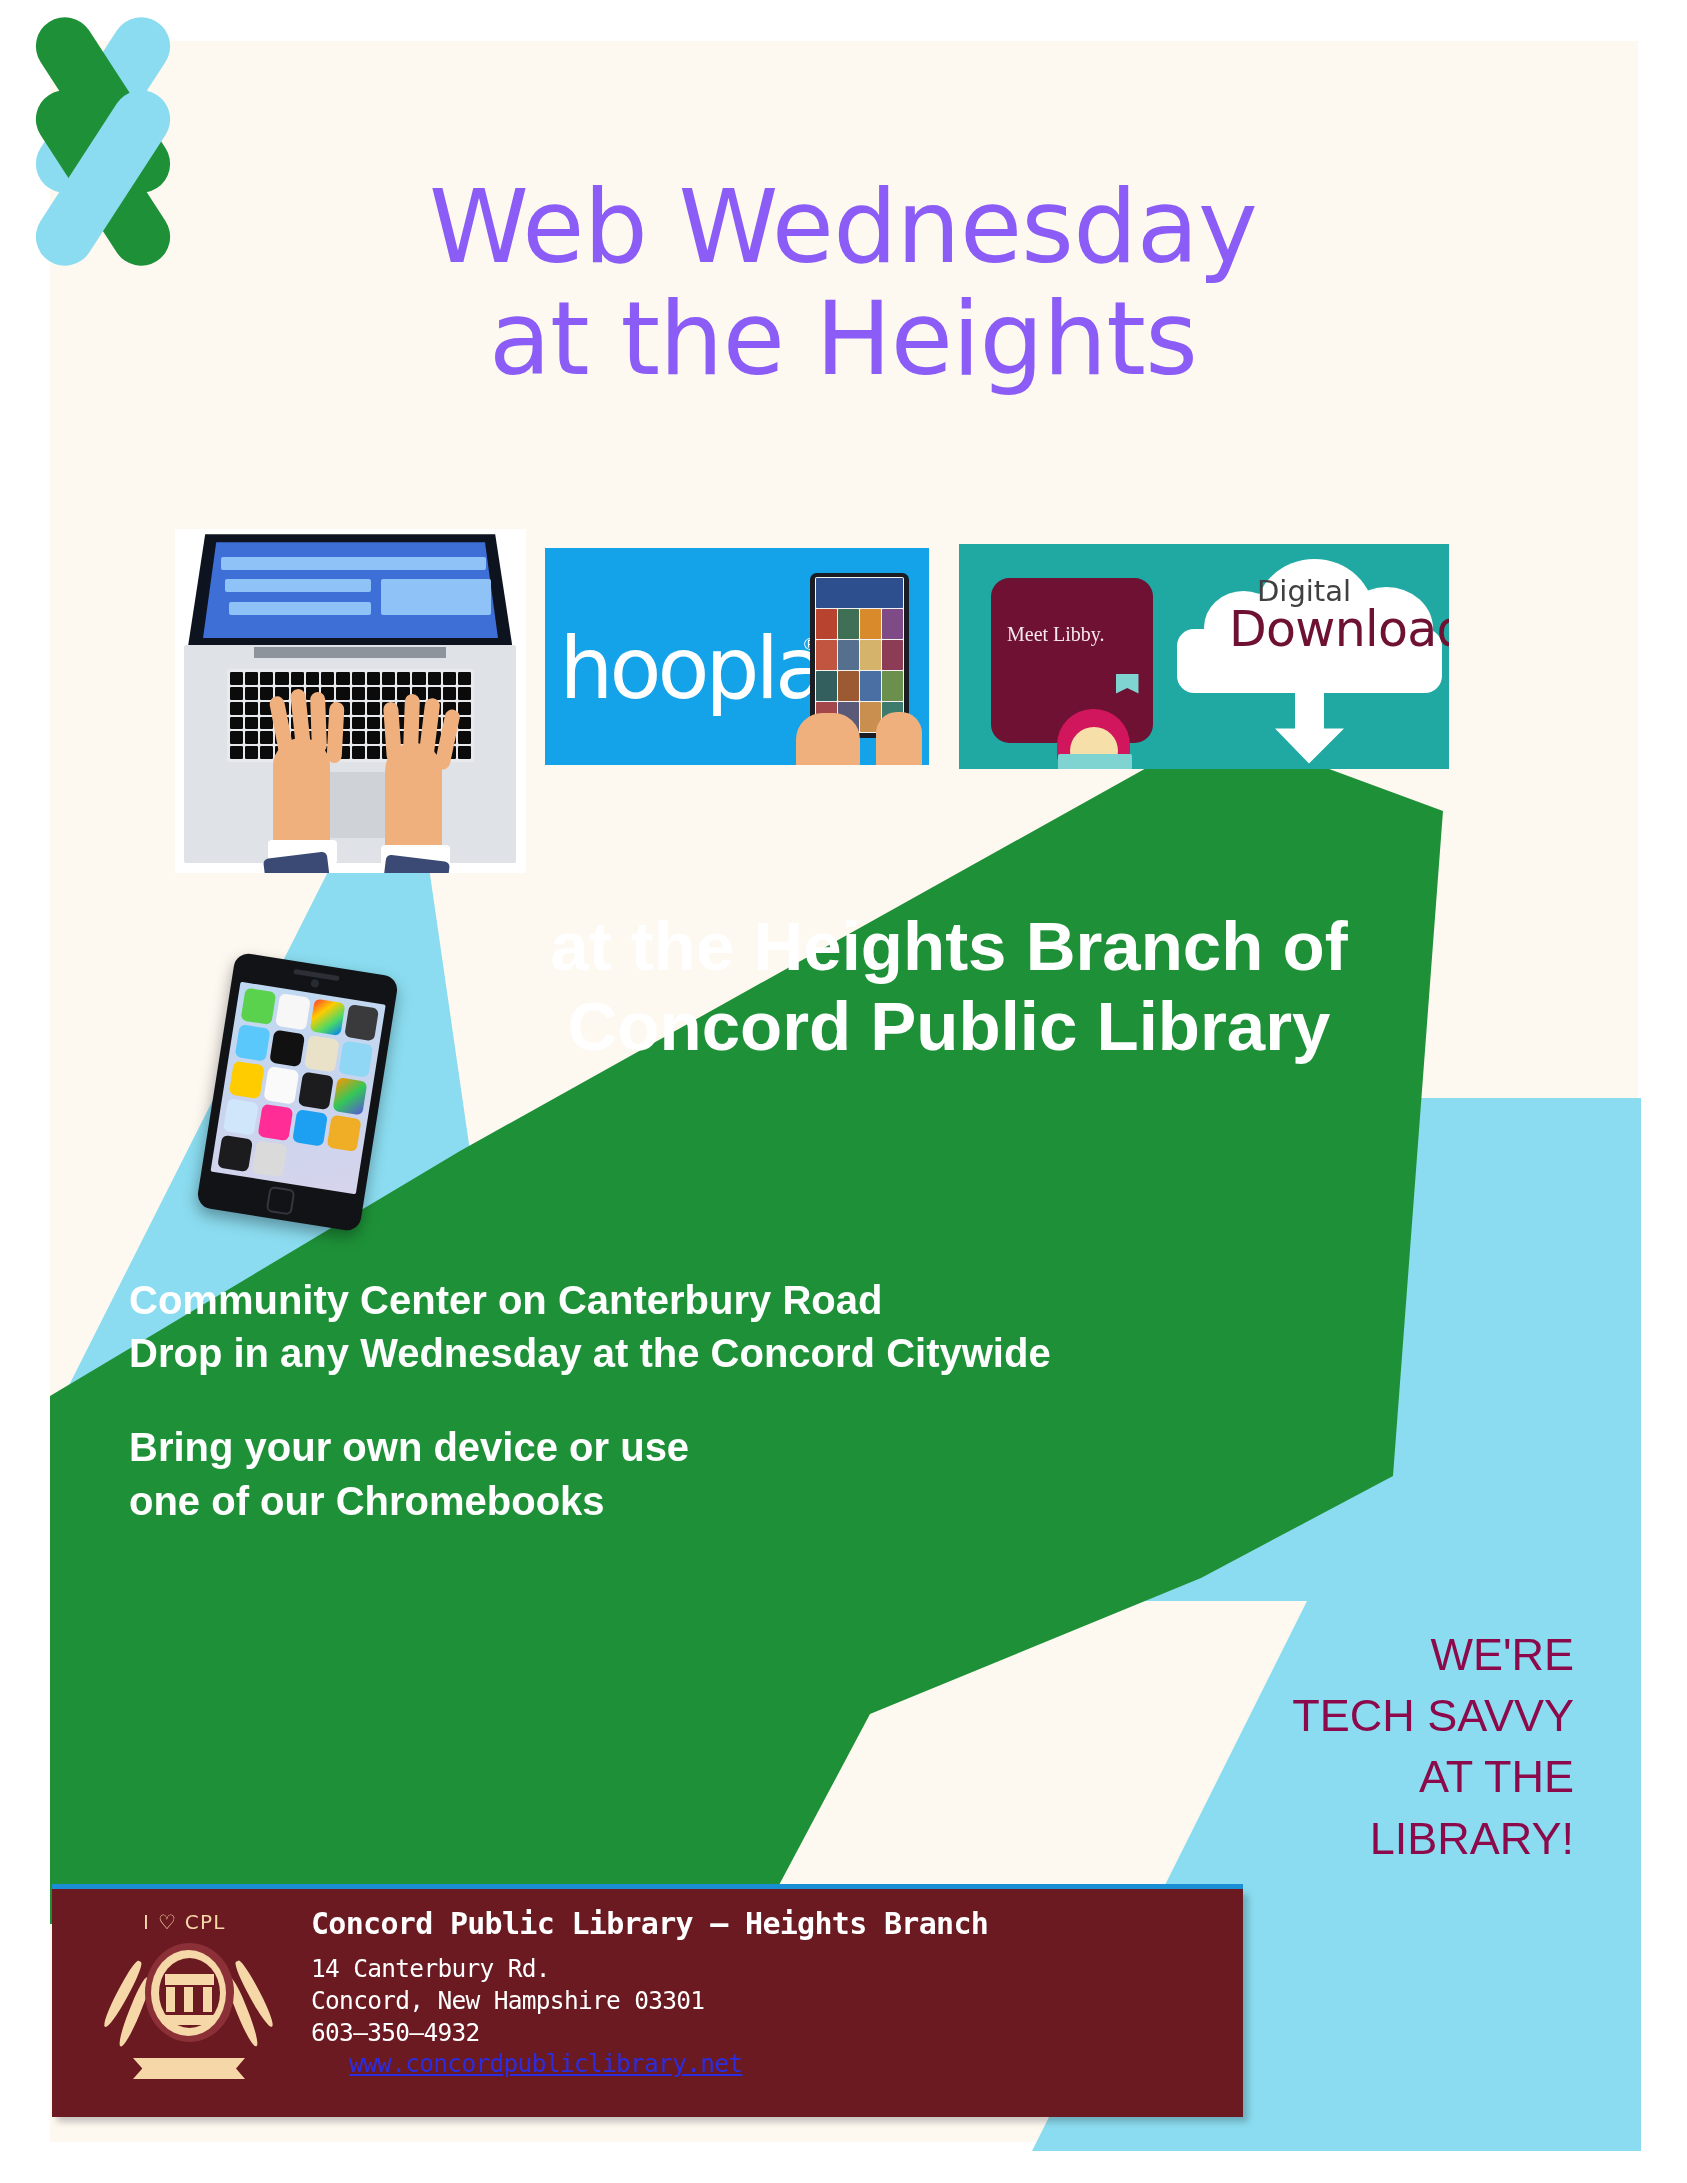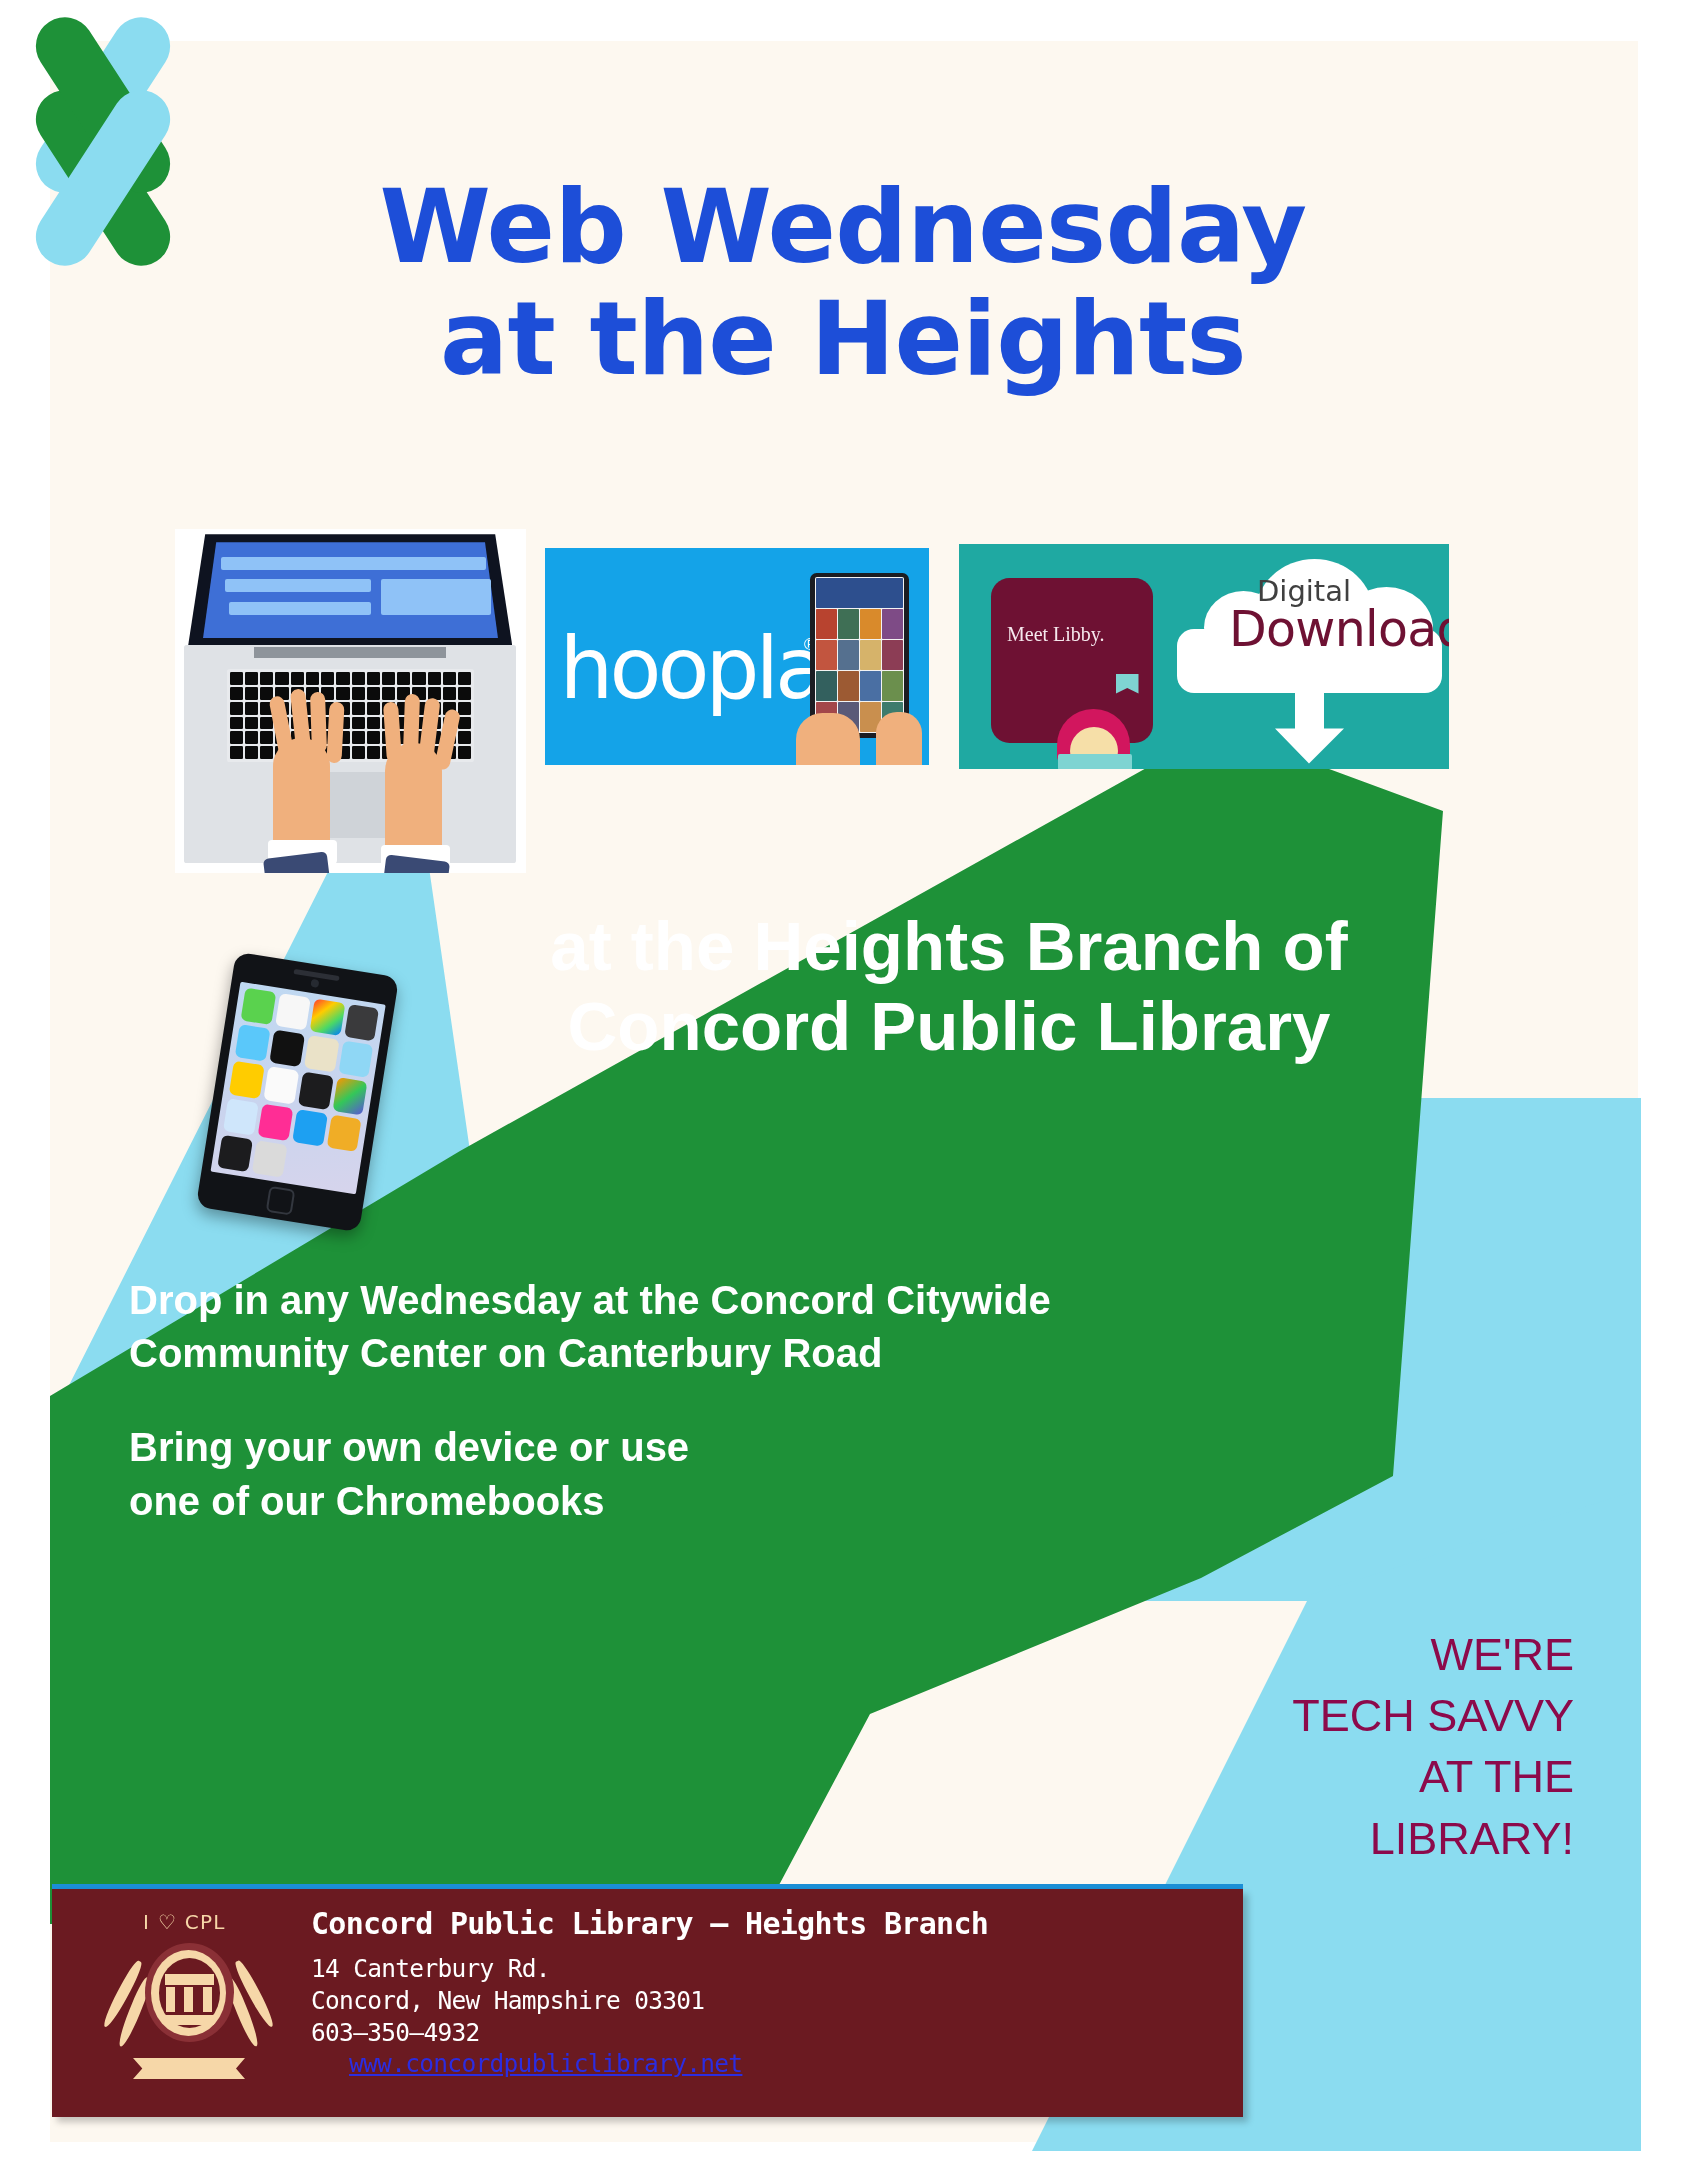--- a/index.html
+++ b/index.html
@@ -44,21 +44,21 @@
     left:4px;top:149px;transform:rotate(57deg);transform-origin:50% 50%;}
 
   #chev-right{left:1376px;top:179px;width:212px;height:278px;}
   #chev-right .b1{width:198px;height:58px;background:#1E9138;
     left:4px;top:76px;transform:rotate(57deg);transform-origin:50% 50%;}
   #chev-right .b2{width:198px;height:58px;background:#8BDCF0;
     left:4px;top:149px;transform:rotate(-57deg);transform-origin:50% 50%;}
 
   
   #title{position:absolute;left:284px;top:177px;width:1118px;text-align:center;
-    color:#1d4ed8;font-family:"DejaVu Sans",sans-serif;font-weight:700;
+    color:#8b5cf6;font-family:"DejaVu Sans",sans-serif;font-weight:400;
     font-size:101px;line-height:1.0;letter-spacing:-0.7px;}
   #title .l2{display:block;margin-top:10.6px;}
 
   
   #media-row{position:absolute;left:175px;top:529px;}
 
   .media{position:absolute;overflow:hidden;background:#fff;}
 
   
   #img-laptop{left:0px;top:0px;width:351px;height:344px;background:#ffffff;}
@@ -385,22 +385,22 @@
     </div>
     <span class="home"></span>
   </div>
 
   <div id="headline">
     <span class="where1">at the Heights Branch of</span>
     <span class="where2">Concord Public Library</span>
   </div>
 
   <div id="body-copy">
+    <div>Community Center on Canterbury Road</div>
     <div>Drop in any Wednesday at the Concord Citywide</div>
-    <div>Community Center on Canterbury Road</div>
     <span class="gap"></span>
     <div>Bring your own device or use</div>
     <div>one of our Chromebooks</div>
   </div>
 
   <div id="tagline">
     <div>WE'RE</div>
     <div>TECH SAVVY</div>
     <div>AT THE</div>
     <div>LIBRARY!</div>

